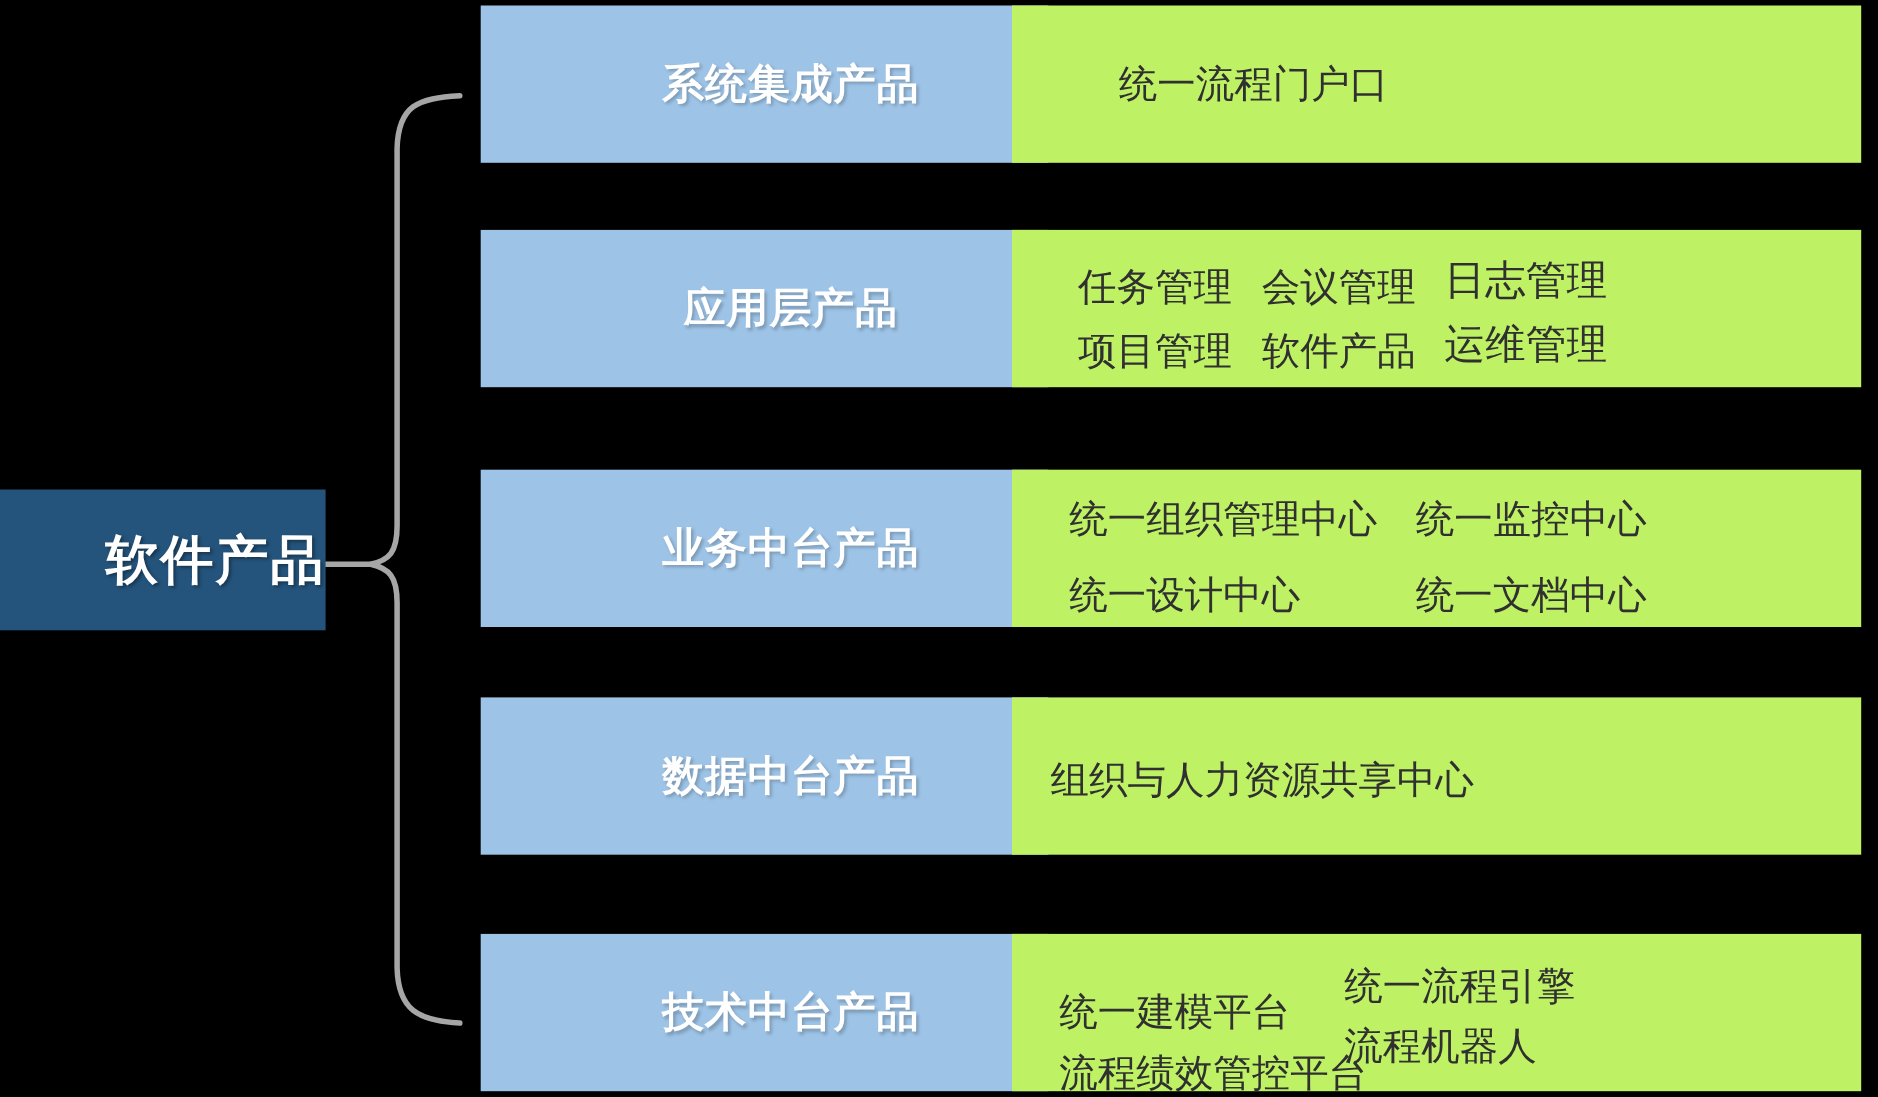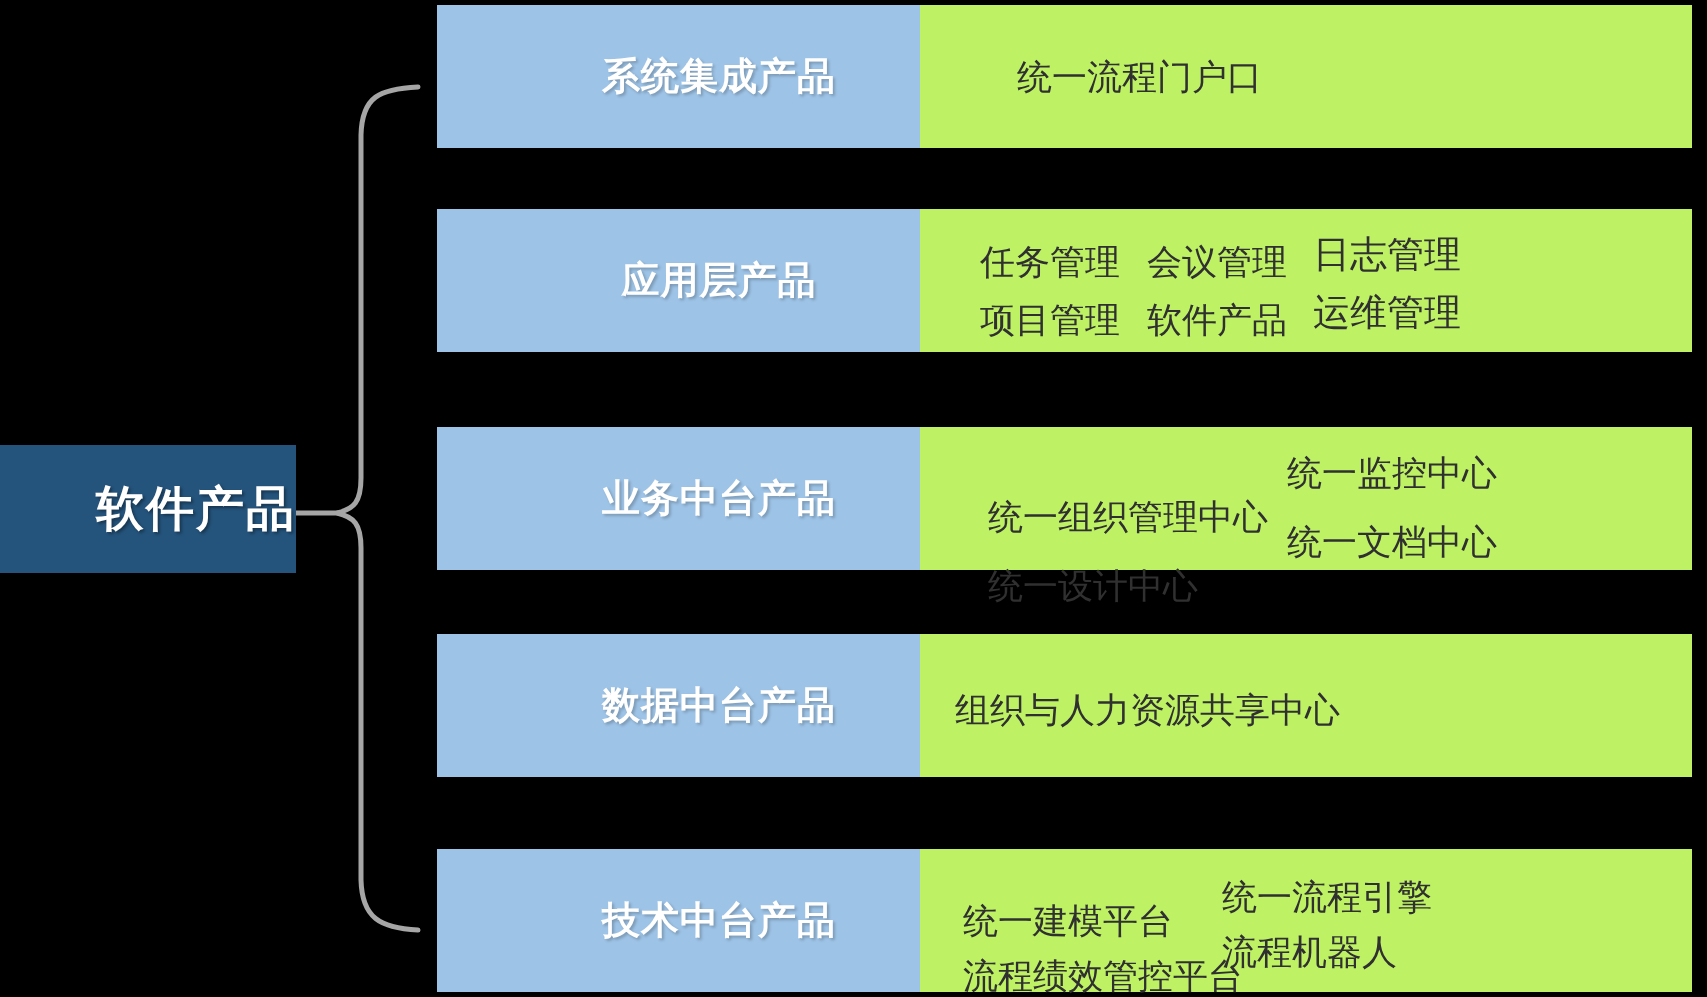--- a/index.html
+++ b/index.html
@@ -40,21 +40,21 @@
   
   .r1 .gl1 { top:54px; }
   .r2 .gl1 { top:35px; } .r2 .gl2 { top:93px; }
   .r3 .gl1 { top:28px; } .r3 .gl2 { top:97px; }
   .r4 .gl1 { top:58px; }
   .r5 .gl1 { top:30px; } .r5 .gl2 { top:85px; }
   
   .r1 .c1 { left:97px; }
   .r2 .c1 { left:60px; } .r2 .c2 { left:227px; }
   .r2 .c3 { left:393px; font-size:37px; transform:translateY(-7px); }
-  .r3 .c1 { left:68px;margin-top:44px; } .r3 .c2 { left:367px; }
+  .r3 .c1 { left:52px; } .r3 .c2 { left:367px; }
   .r4 .c1 { left:35px; }
   .r5 .c1 { left:43px;margin-top:24px; } .r5 .c2 { left:302px; }
 </style>
 </head>
 <body>
 
 <div id="canvas">
 
   <svg id="brace" width="1707" height="997" viewBox="0 0 1707 997" fill="none" stroke="#A6A6A6" stroke-width="5" stroke-linecap="round">
     <path d="M418,87 C380,89 362,96 361,135 L361,478 C361,502 354,509 337,513

